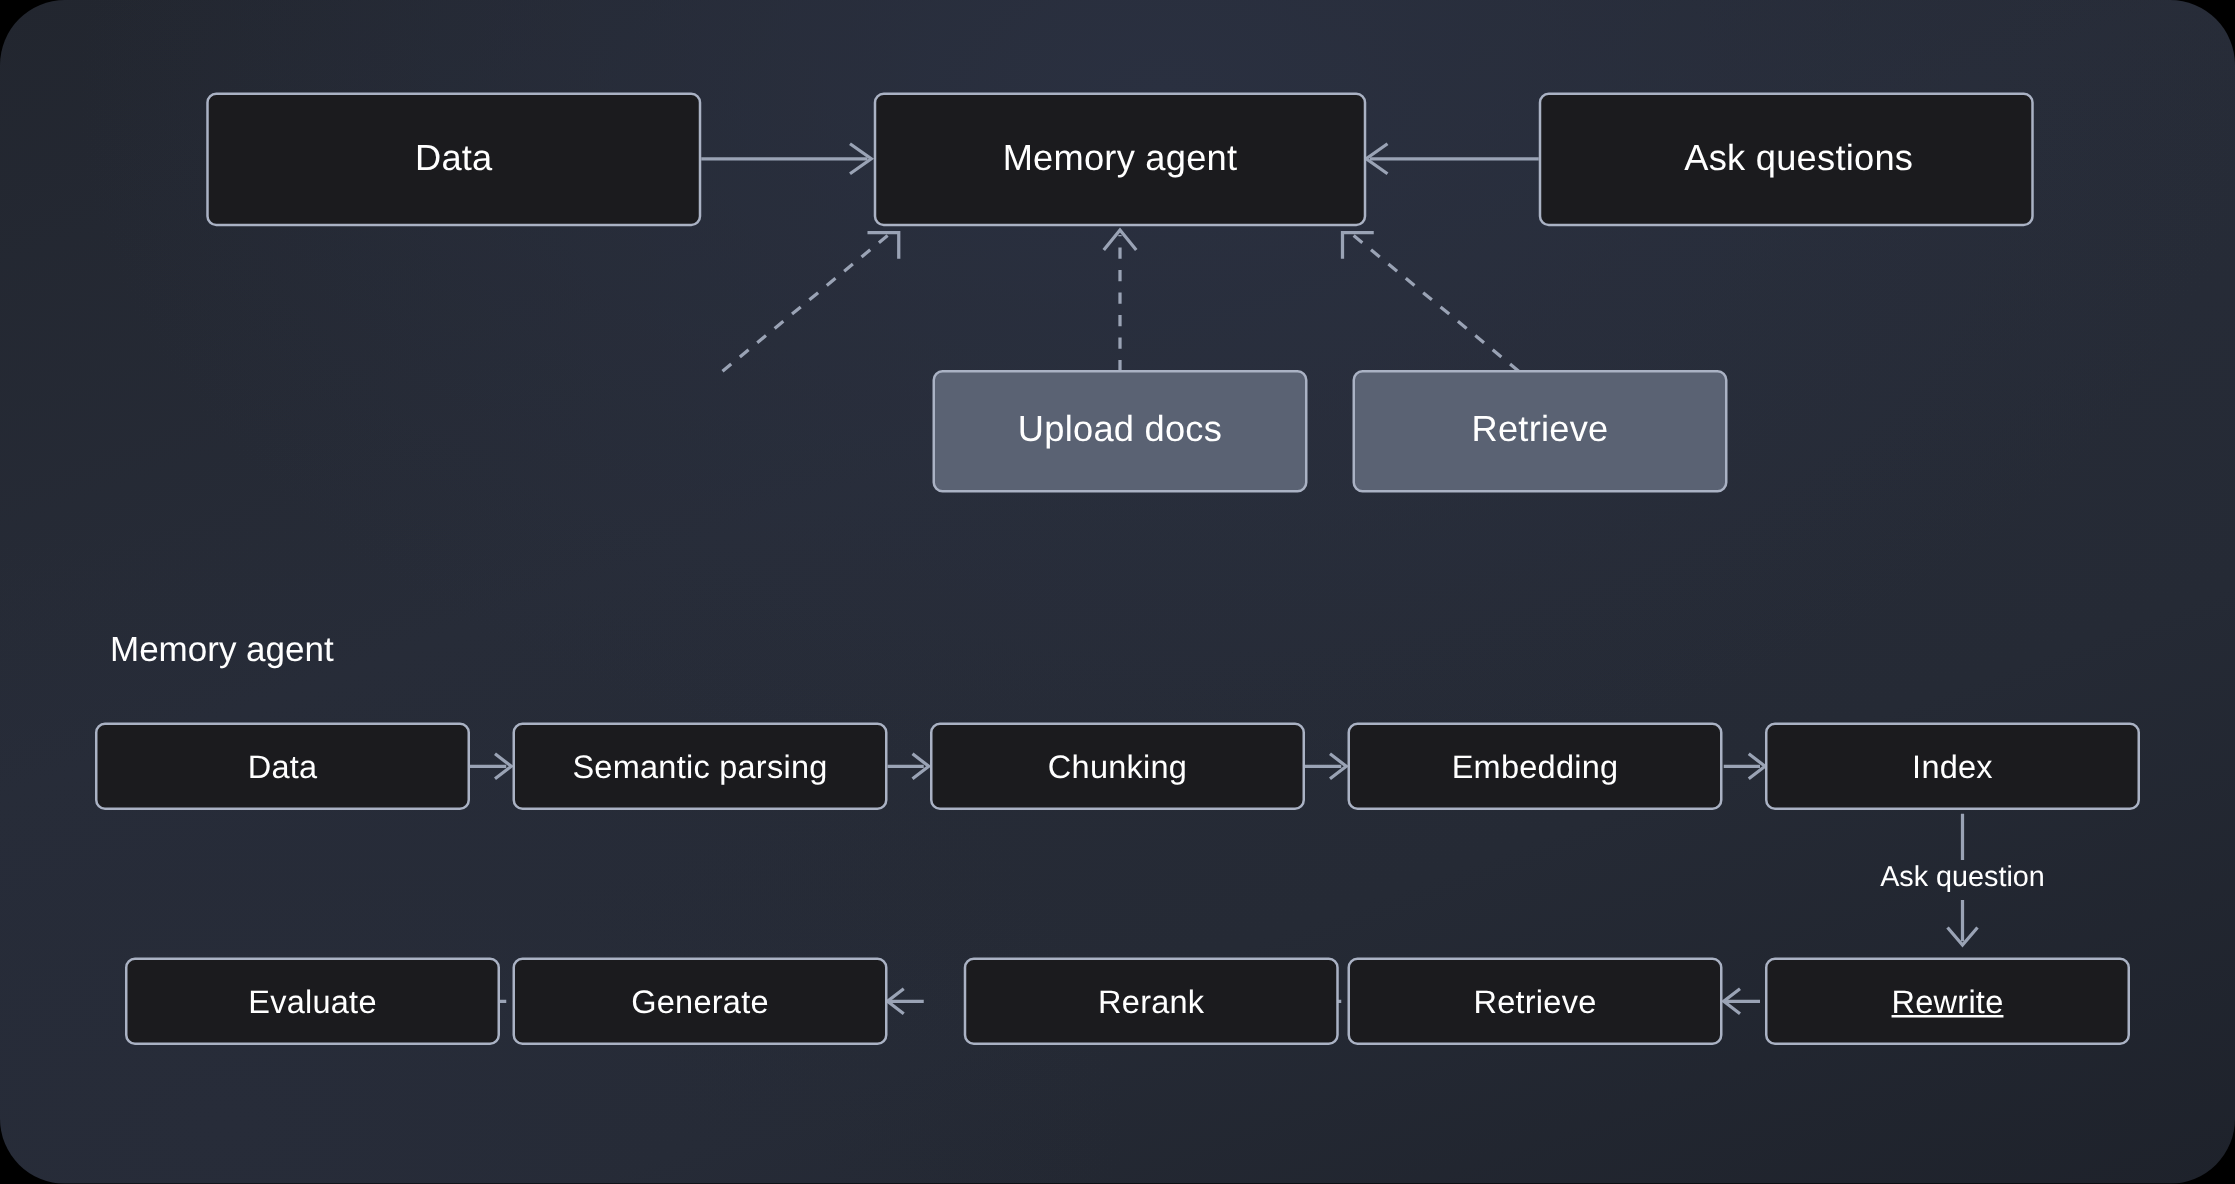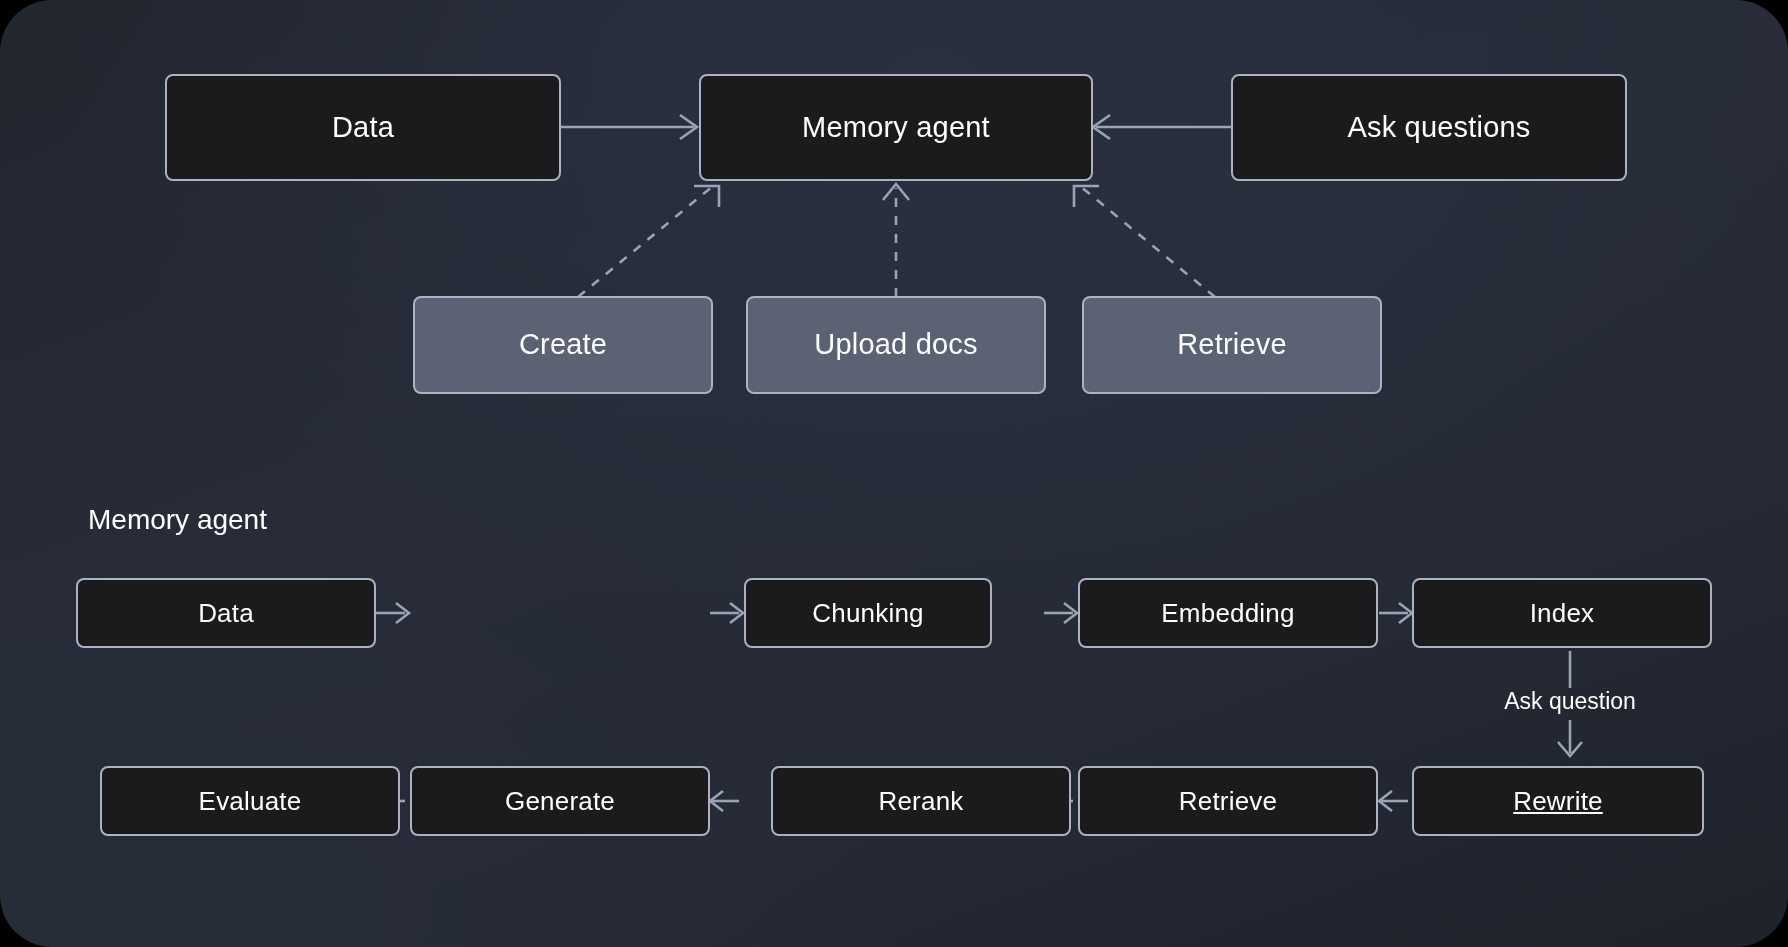--- a/index.html
+++ b/index.html
@@ -163,32 +163,32 @@
       <polyline class="head" points="389,791 376,801 389,811"></polyline>
     </g>
   </svg>
 
   <div class="node" style="left:165px; top:74px; width:396px; height:107px;">Data</div>
 
   <div class="node" style="left:699px; top:74px; width:394px; height:107px;">Memory agent</div>
 
   <div class="node" style="left:1231px; top:74px; width:396px; height:107px;padding-left:20px;">Ask questions</div>
 
-  <div class="node filled" style="left:413px; top:296px; width:300px; height:98px;">Create</div>
 
   <div class="node filled" style="left:746px; top:296px; width:300px; height:98px;">Upload docs</div>
 
   <div class="node filled" style="left:1082px; top:296px; width:300px; height:98px;">Retrieve</div>
 
   <div class="label section" style="left:88px; top:504px;">Memory agent</div>
 
   <div class="node pipeline" style="left:76px; top:578px; width:300px; height:70px;">Data</div>
 
-
-  <div class="node pipeline" style="left:744px; top:578px; width:248px; height:70px;">Chunking</div>
+  <div class="node pipeline" style="left:410px; top:578px; width:300px; height:70px;">Semantic parsing</div>
+
+  <div class="node pipeline" style="left:744px; top:578px; width:300px; height:70px;">Chunking</div>
 
   <div class="node pipeline" style="left:1078px; top:578px; width:300px; height:70px;">Embedding</div>
 
   <div class="node pipeline" style="left:1412px; top:578px; width:300px; height:70px;">Index</div>
 
   <div class="label edge" style="left:1570px; top:688px; transform:translateX(-50%);">Ask question</div>
 
   <div class="node pipeline" style="left:76px; top:766px; width:300px; height:70px;margin-left:24px;">Evaluate</div>
 
   <div class="node pipeline" style="left:410px; top:766px; width:300px; height:70px;">Generate</div>

